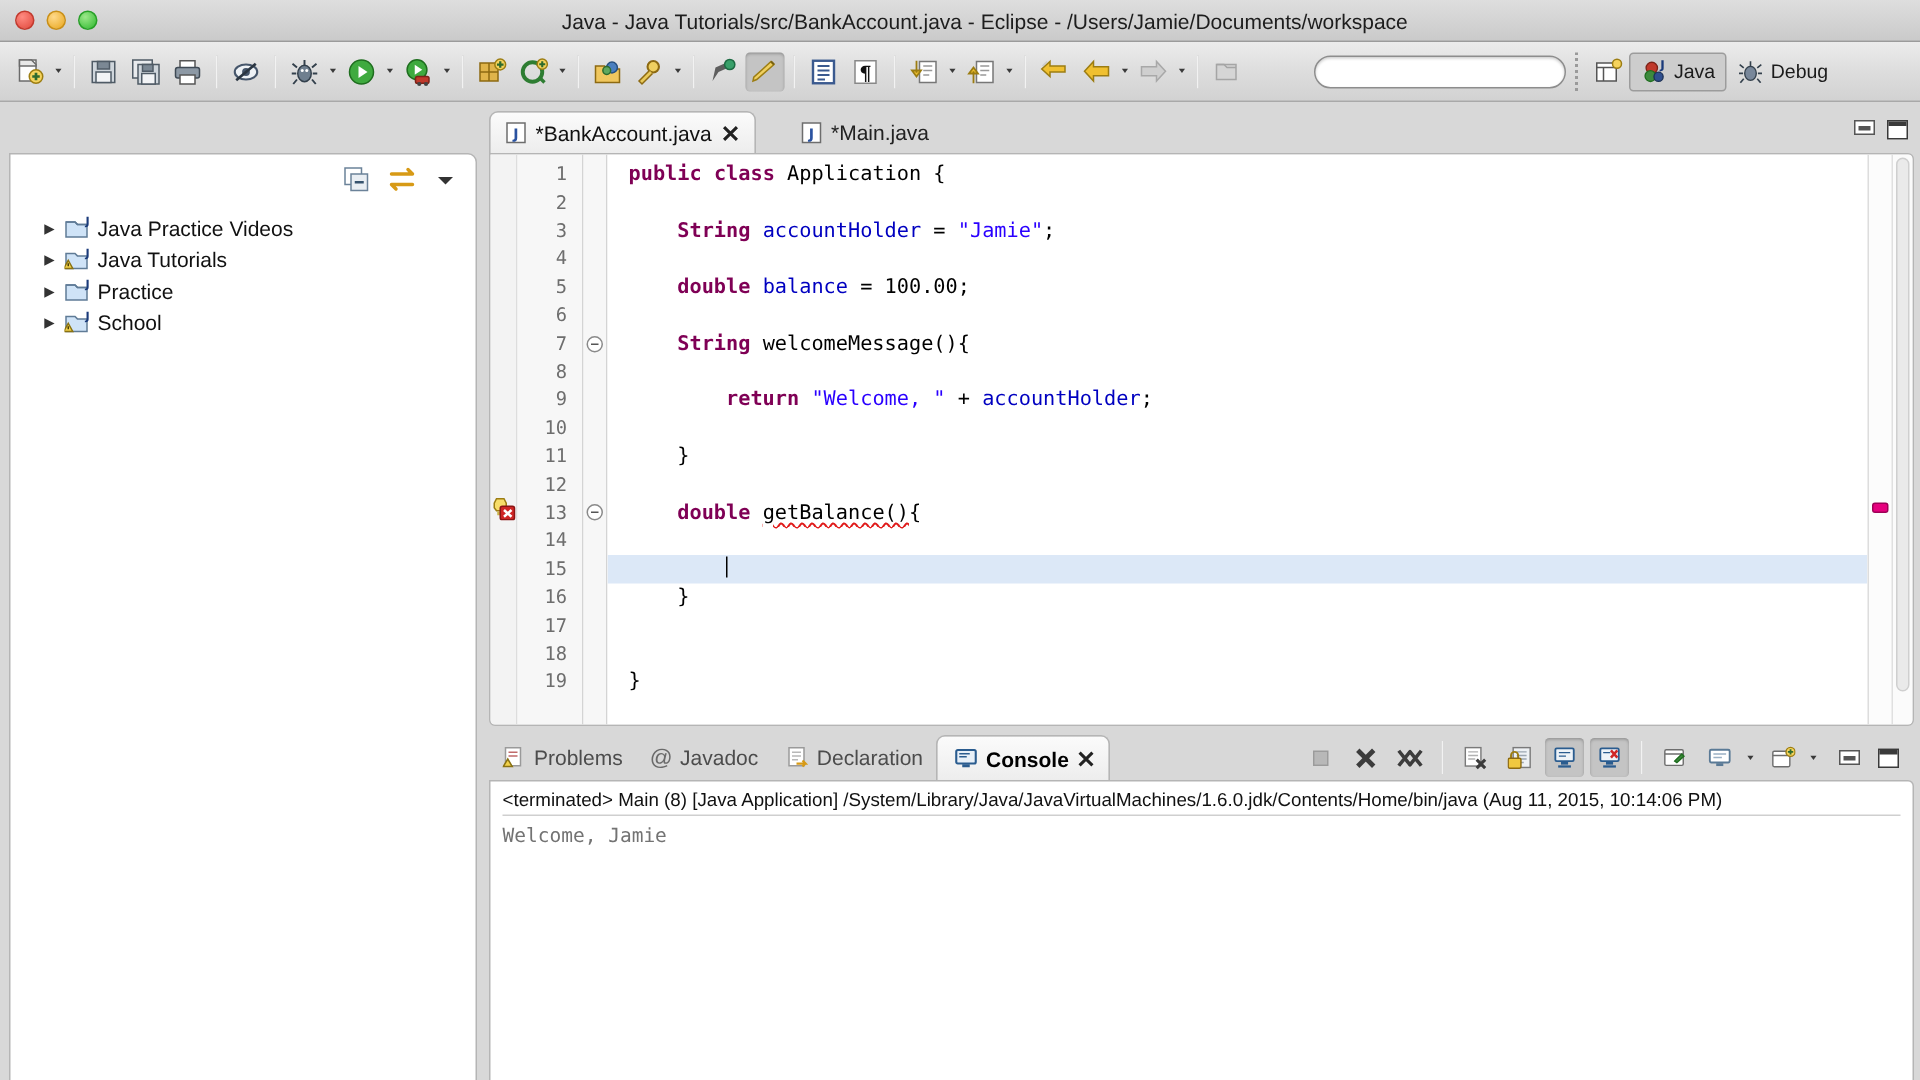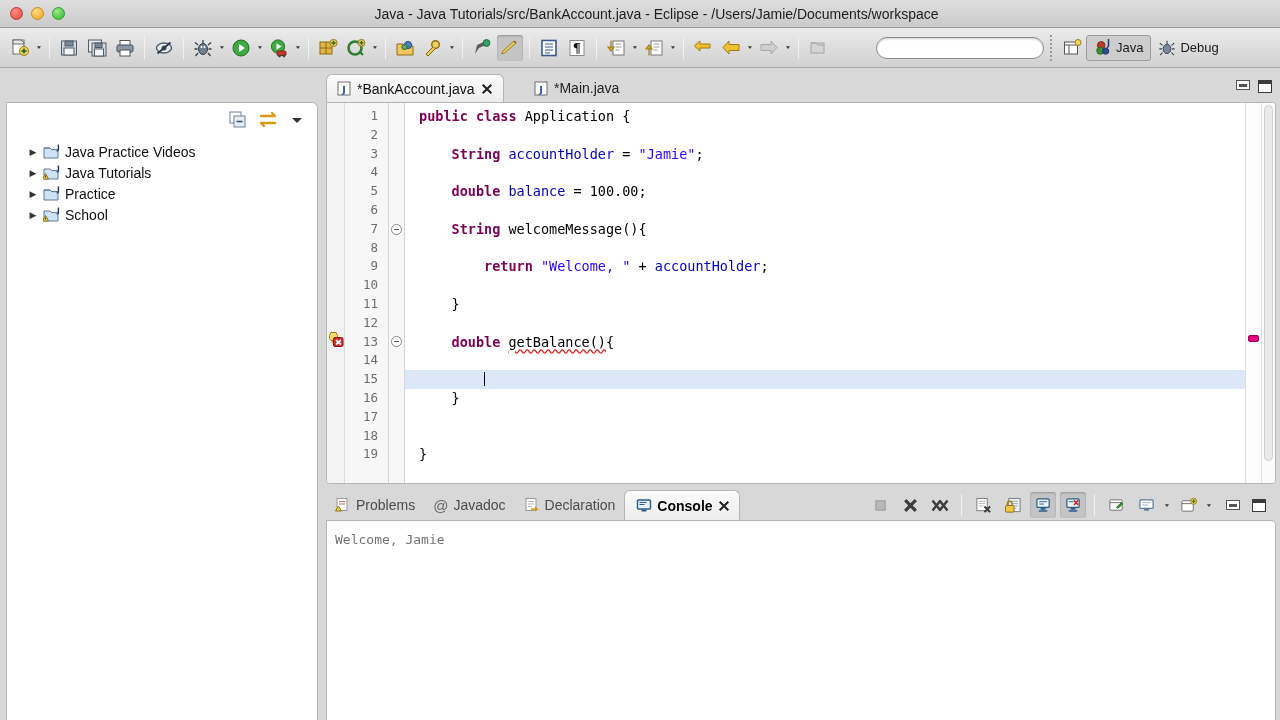--- a/index.html
+++ b/index.html
@@ -707,18 +707,19 @@
           <div class="tb-arrow"></div>
           <div style="width:8px"></div>
           <div class="ctl-min"></div>
           <div style="width:8px"></div>
           <div class="ctl-max"></div>
           <div style="width:4px"></div>
         </div>
       </div>
 
       <div class="con-body">
+        <div class="con-header">&lt;terminated&gt; Main (8) [Java Application] /System/Library/Java/JavaVirtualMachines/1.6.0.jdk/Contents/Home/bin/java (Aug 11, 2015, 10:14:06 PM)</div>
         <div class="con-out">Welcome, Jamie</div>
       </div>
     </div>
   </div>
 
 </div>
 
 </body></html>

